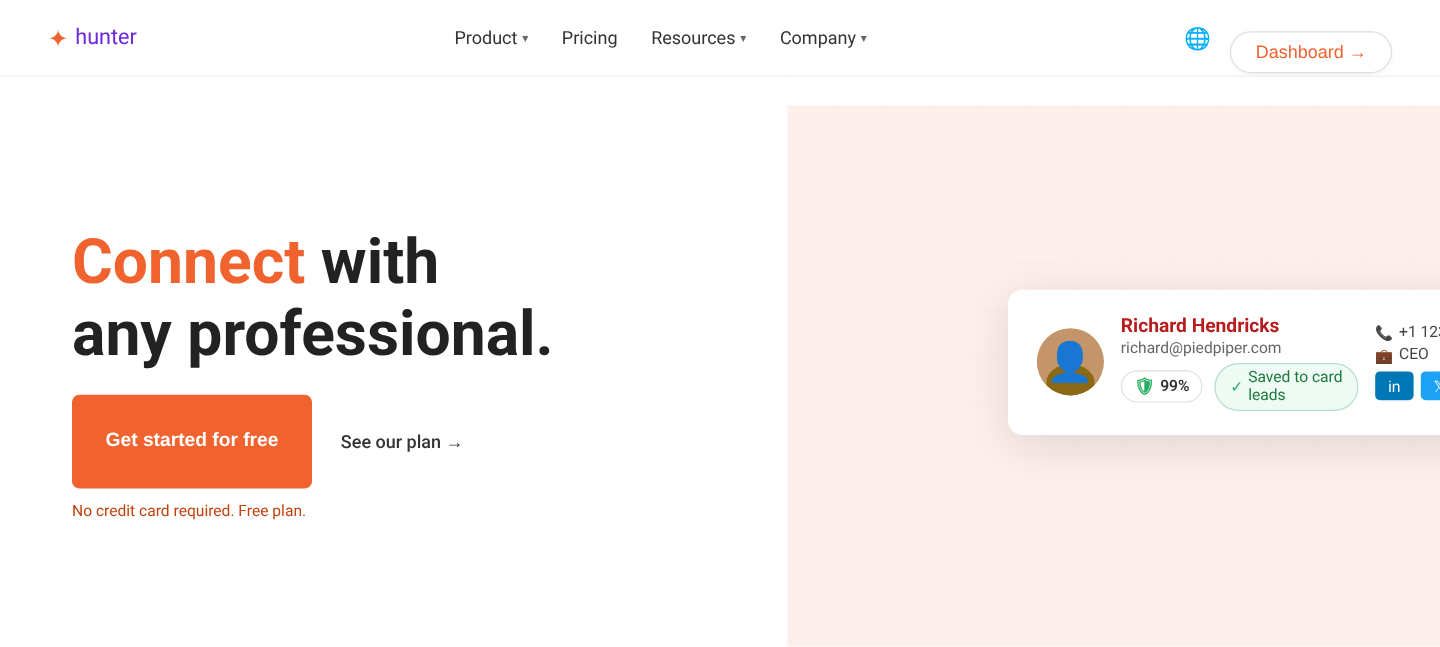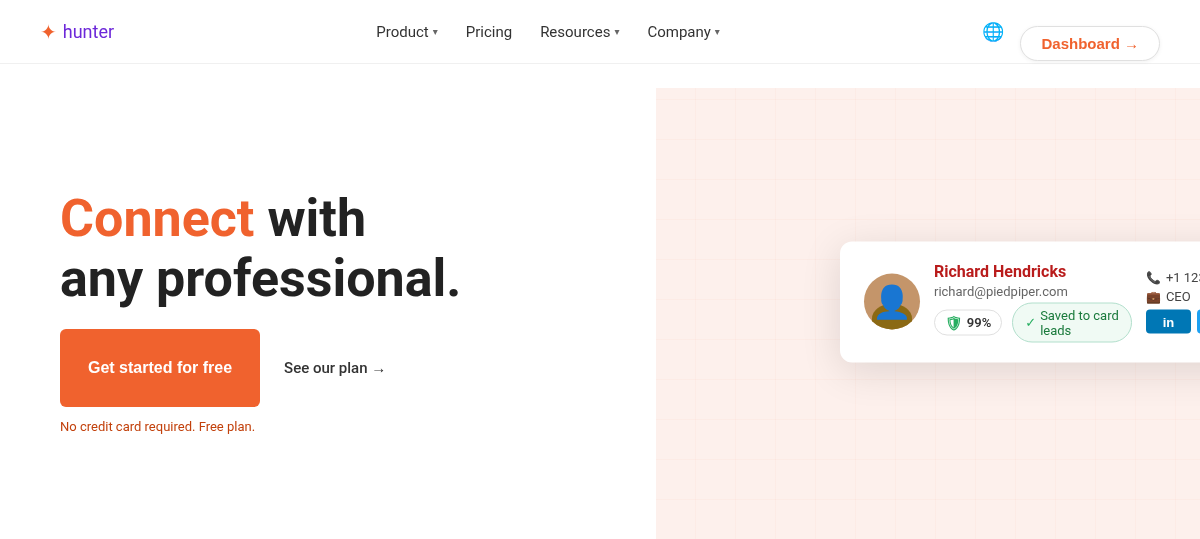--- a/index.html
+++ b/index.html
@@ -16,21 +16,21 @@
     .nav-logo-text { color: #6d28d9; font-weight: 400; font-size: 18px; }
     .nav-links { display: flex; align-items: center; gap: 28px; }
     .nav-link { text-decoration: none; color: #333; font-size: 15px; display: flex; align-items: center; gap: 4px; cursor: pointer; }
     .chevron { font-size: 10px; color: #666; }
     .nav-right { display: flex; align-items: center; gap: 16px; }
     .globe-btn { background: none; border: none; cursor: pointer; color: #555; font-size: 18px; }
     .dashboard-btn {
       background: #fff; border: 1px solid #e0e0e0; color: #f0622e;
       padding: 8px 20px; border-radius: 24px; font-size: 15px;
       cursor: pointer; display: flex; align-items: center; gap: 6px;
-      font-weight: 700; box-shadow: 0 1px 4px rgba(0,0,0,0.06); margin-top: 23px;
+      font-weight: 400; box-shadow: 0 1px 4px rgba(0,0,0,0.06); margin-top: 23px;
     }
 
     
     .main { display: flex; height: calc(539px - 64px); }
 
     
     .left-panel {
       width: 656px; padding: 60px 40px 40px 60px;
       display: flex; flex-direction: column; justify-content: center;
       background: #fff;
@@ -124,23 +124,23 @@
     .score-shield { color: #27ae60; font-size: 14px; }
     .badge-saved {
       background: #f0faf4; border: 1px solid #b2dfcc;
       border-radius: 20px; padding: 4px 12px;
       font-size: 13px; color: #1a7a3c;
       display: flex; align-items: center; gap: 4px;
     }
     .check-icon { color: #27ae60; }
     .social-icons { display: flex; gap: 6px; margin-top: 2px; }
     .social-btn {
-      width: 45px; height: 24px; border-radius: 4px;
+      width: 32px; height: 24px; border-radius: 4px;
       display: flex; align-items: center; justify-content: center;
-      font-size: 13px; font-weight: 700; cursor: pointer; border: none;
+      font-size: 13px; font-weight: 400; cursor: pointer; border: none;
     }
     .linkedin-btn { background: #0077b5; color: #fff; }
     .twitter-btn { background: #1da1f2; color: #fff; }
   </style>
 </head>
 <body>
 
 <nav>
   <a class="nav-logo" href="#">
     <span class="nav-logo-icon">✦</span>

